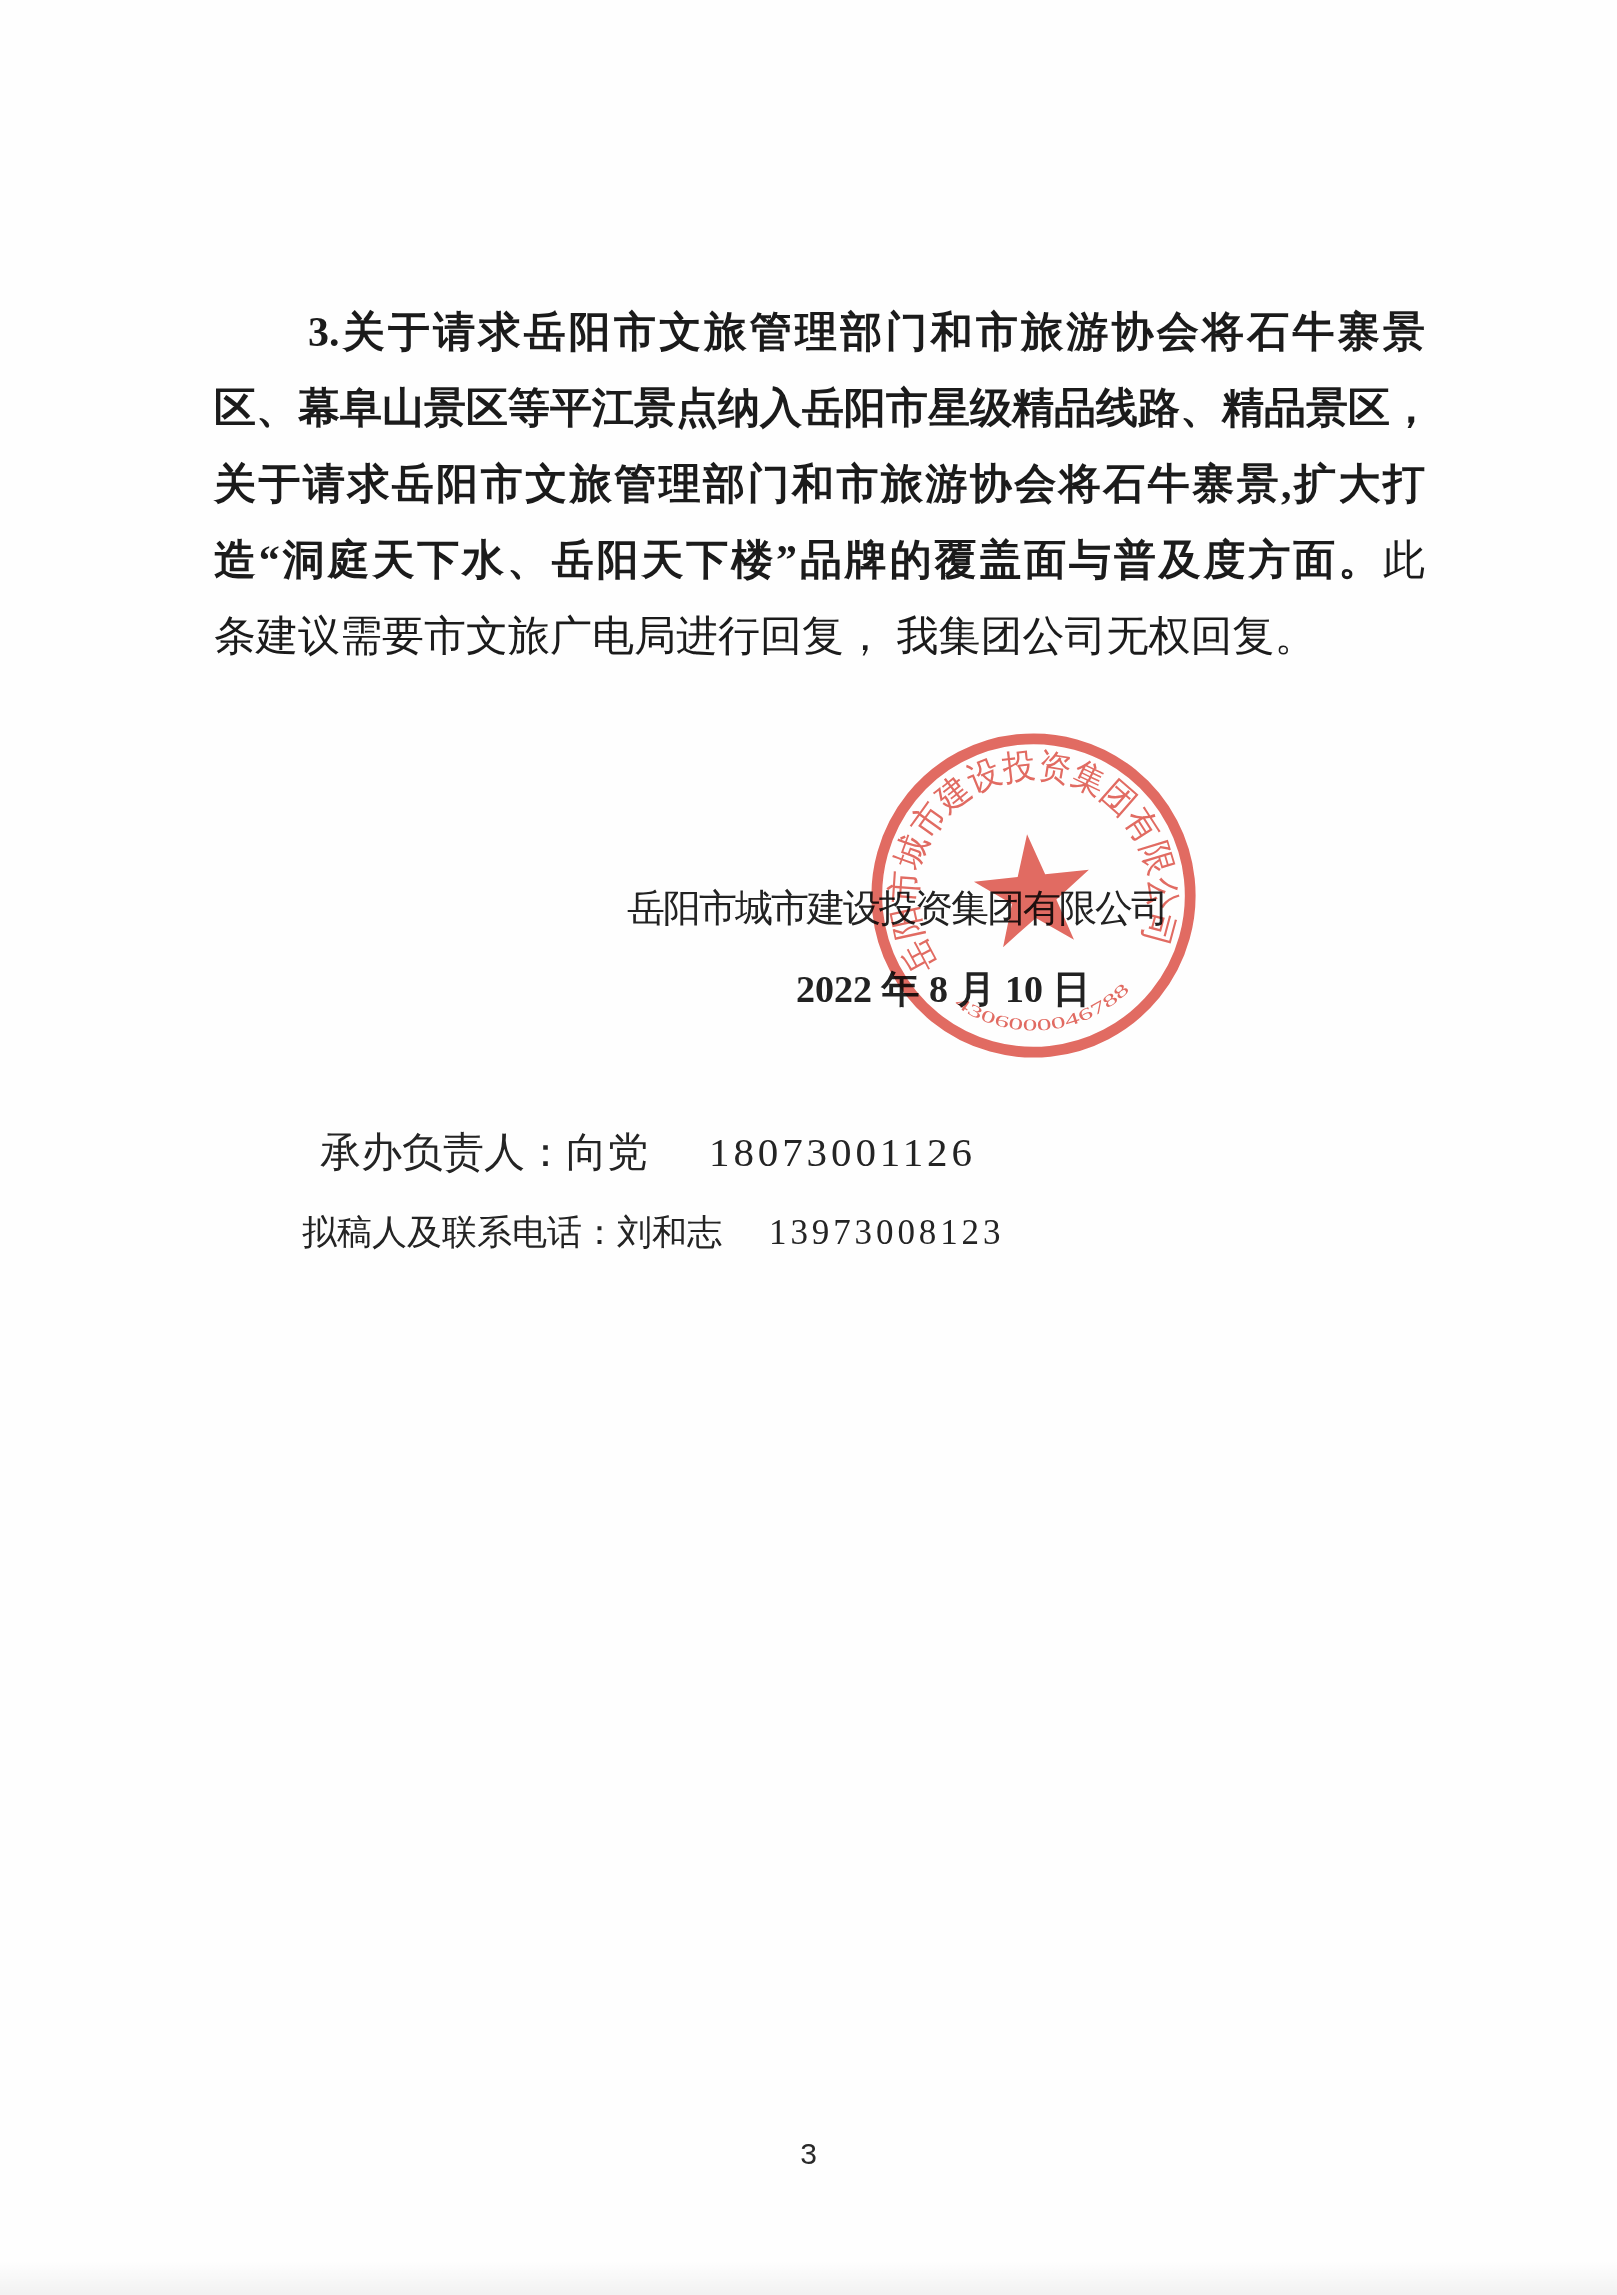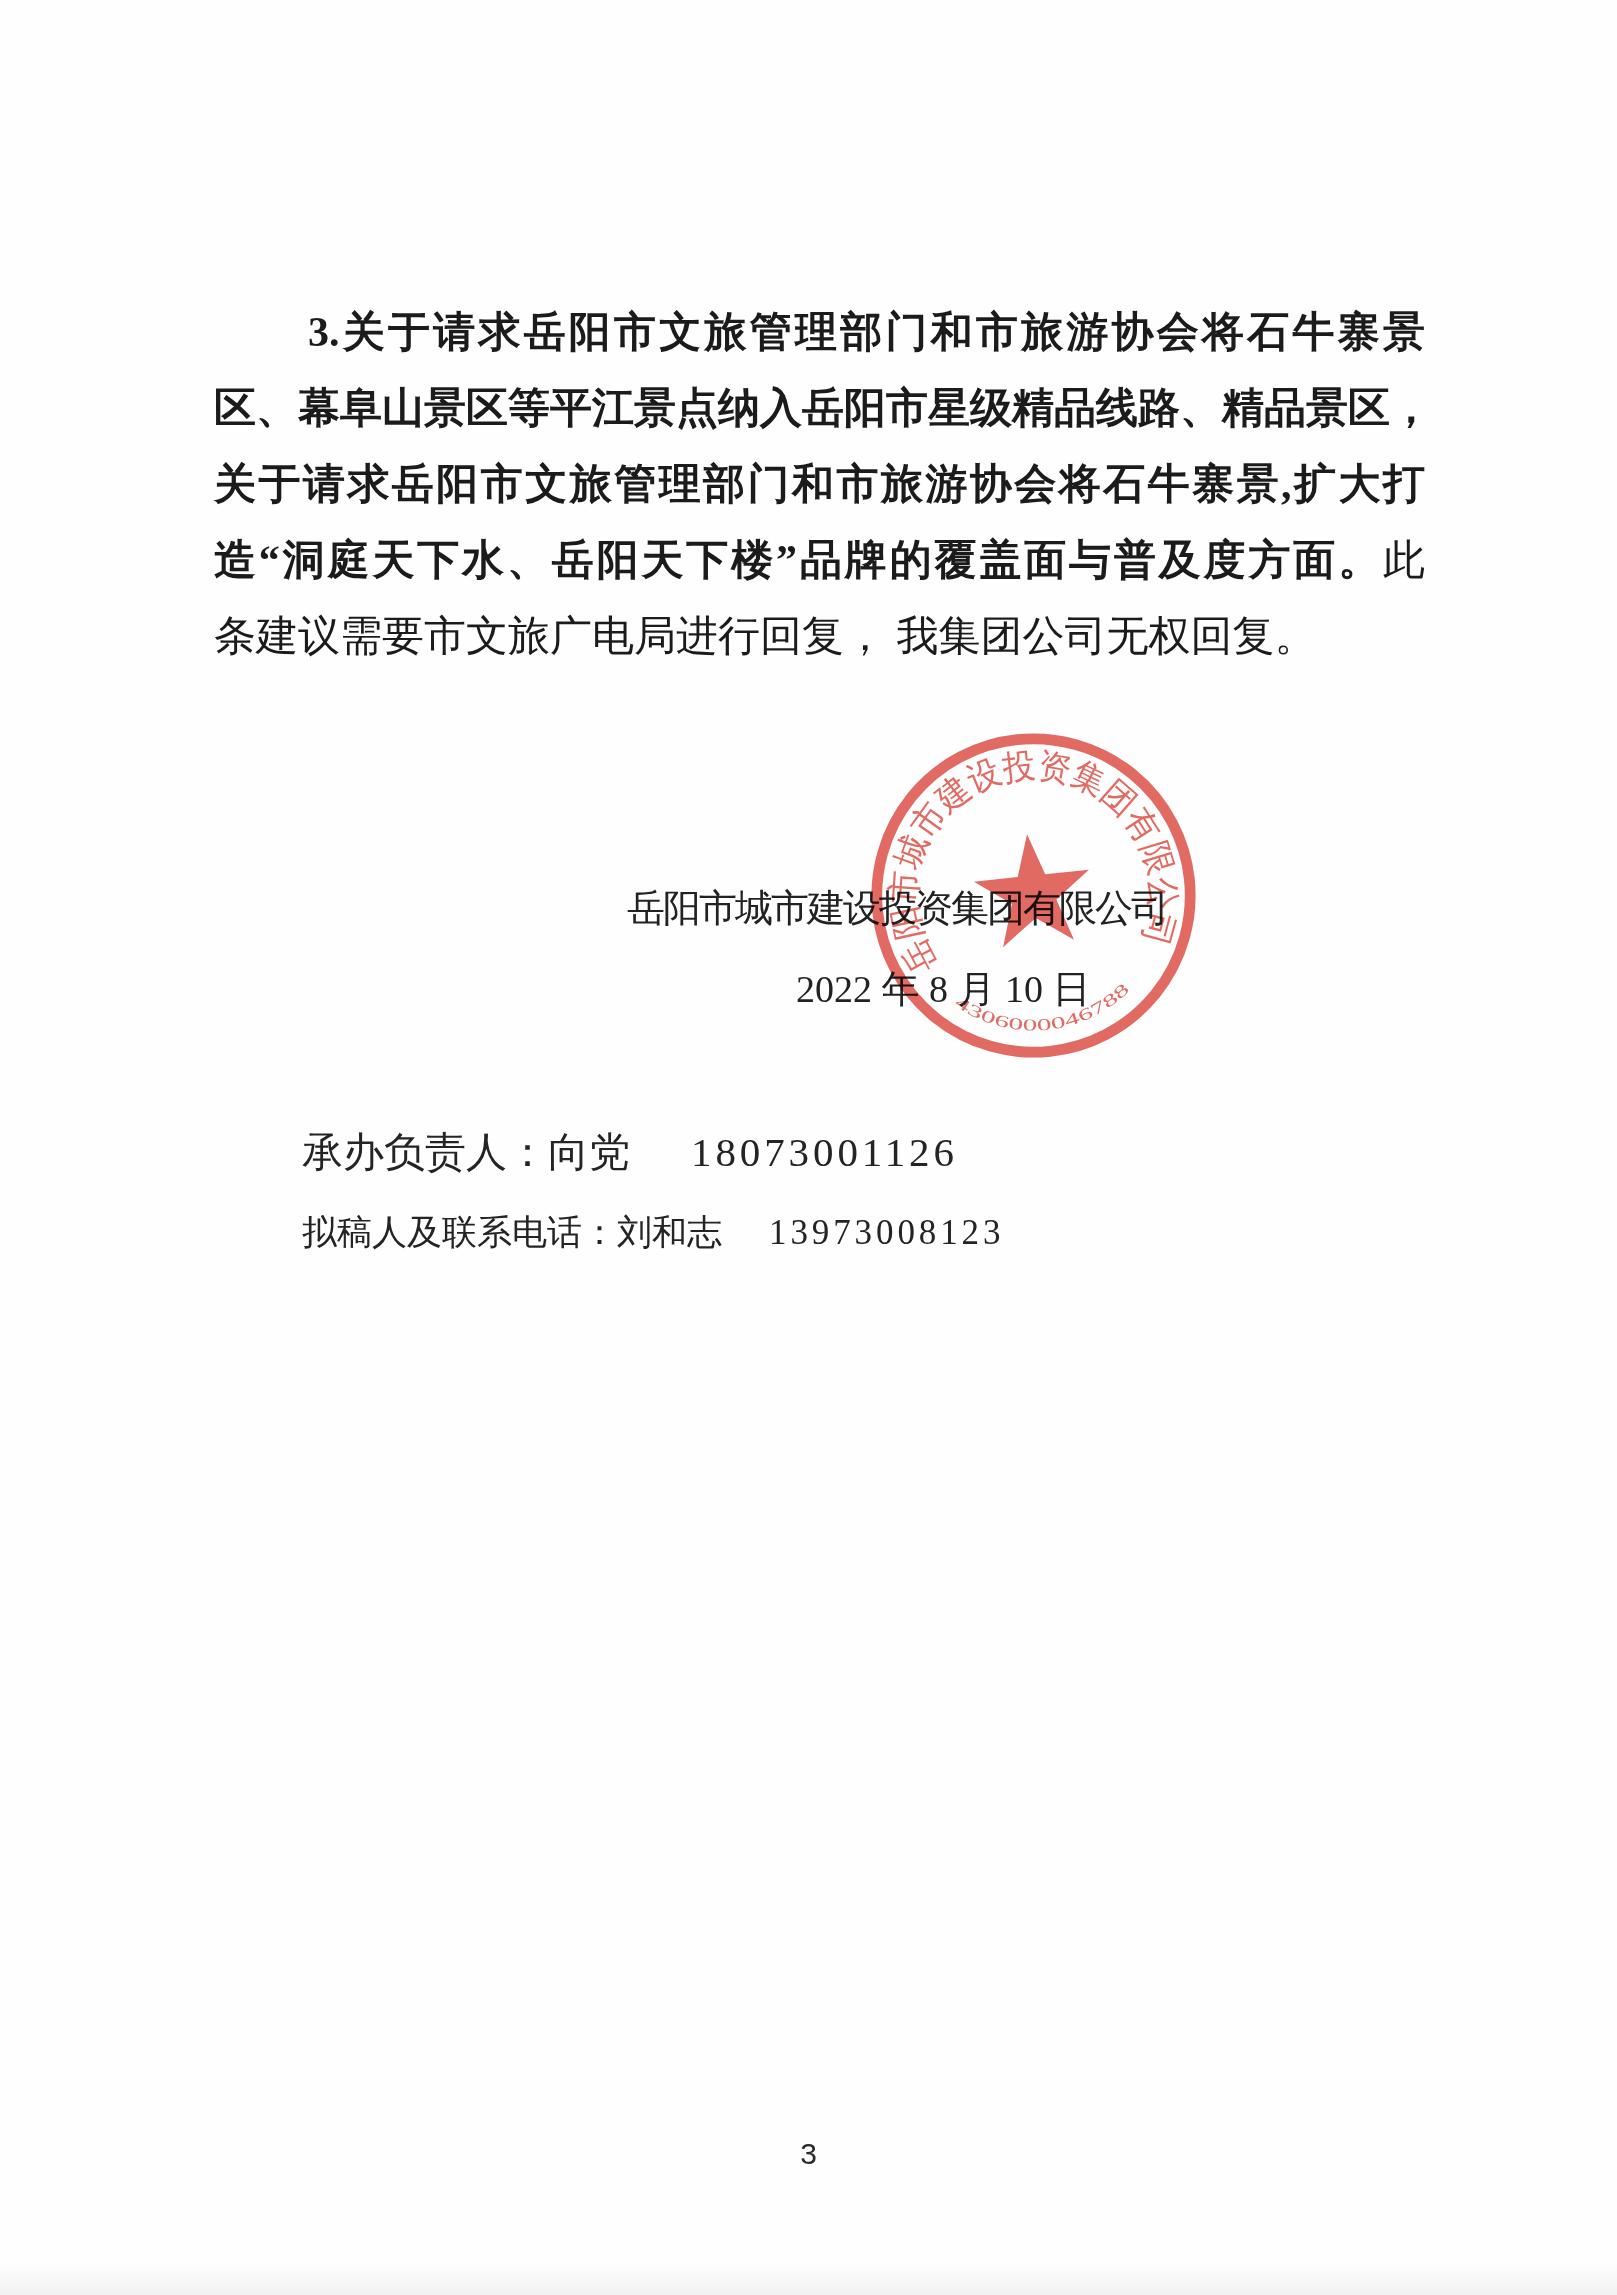--- a/index.html
+++ b/index.html
@@ -28,24 +28,24 @@
   .pline.last{text-align:center;text-align-last:left;}
   .seg-bold{font-weight:700;}
   .seg-normal{font-weight:400;}
   
   .company-line{
     position:absolute;left:627px;top:883px;
     font-size:38px;letter-spacing:-2px;white-space:nowrap;color:#222;
   }
   .date-line{
     position:absolute;left:796px;top:964px;
-    font-size:38px;letter-spacing:0px;white-space:nowrap;color:#222;
+    font-size:38px;letter-spacing:0px;white-space:nowrap;color:#222;font-weight:bold;
   }
   
-  .contact1{position:absolute;left:302px;top:1125px;font-size:41px;white-space:nowrap;color:#242424;}
+  .contact1{position:absolute;left:320px;top:1125px;font-size:41px;white-space:nowrap;color:#242424;}
   .contact2{position:absolute;left:302px;top:1209px;font-size:35px;white-space:nowrap;color:#242424;}
   .phone{margin-left:61px;letter-spacing:3.9px;}
   .phone2{margin-left:47px;letter-spacing:3.9px;}
   
   .page-number{
     position:absolute;left:0;right:0;top:2137px;
     text-align:center;font-size:30px;color:#2a2a2a;
     font-family:"Liberation Sans", sans-serif;
   }
   

